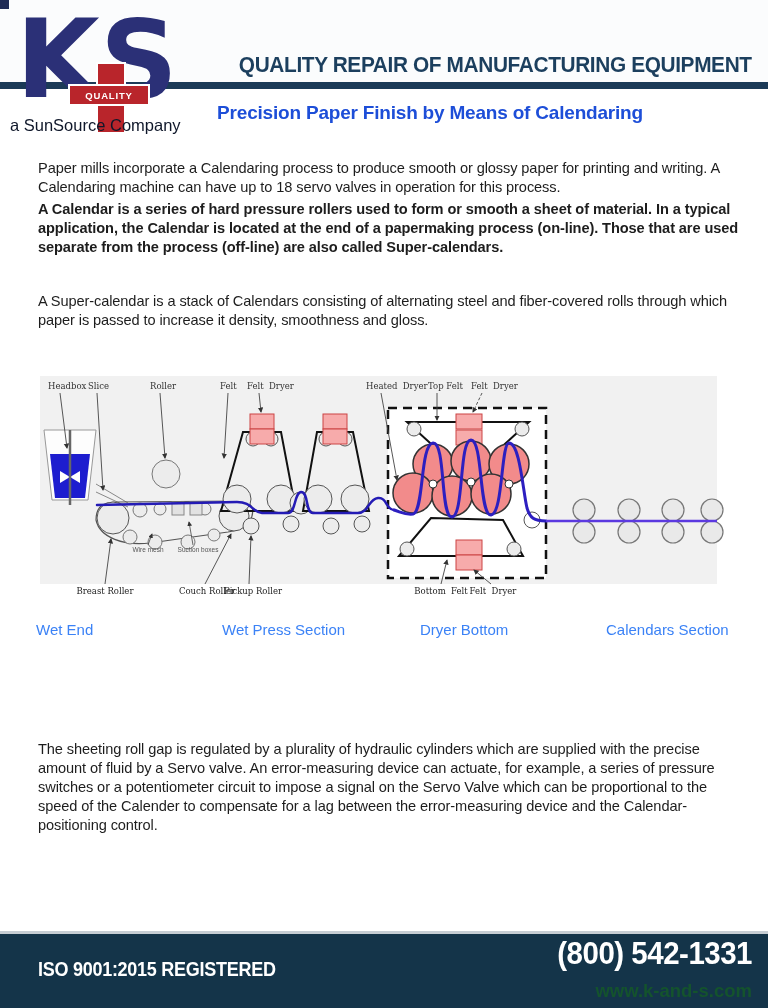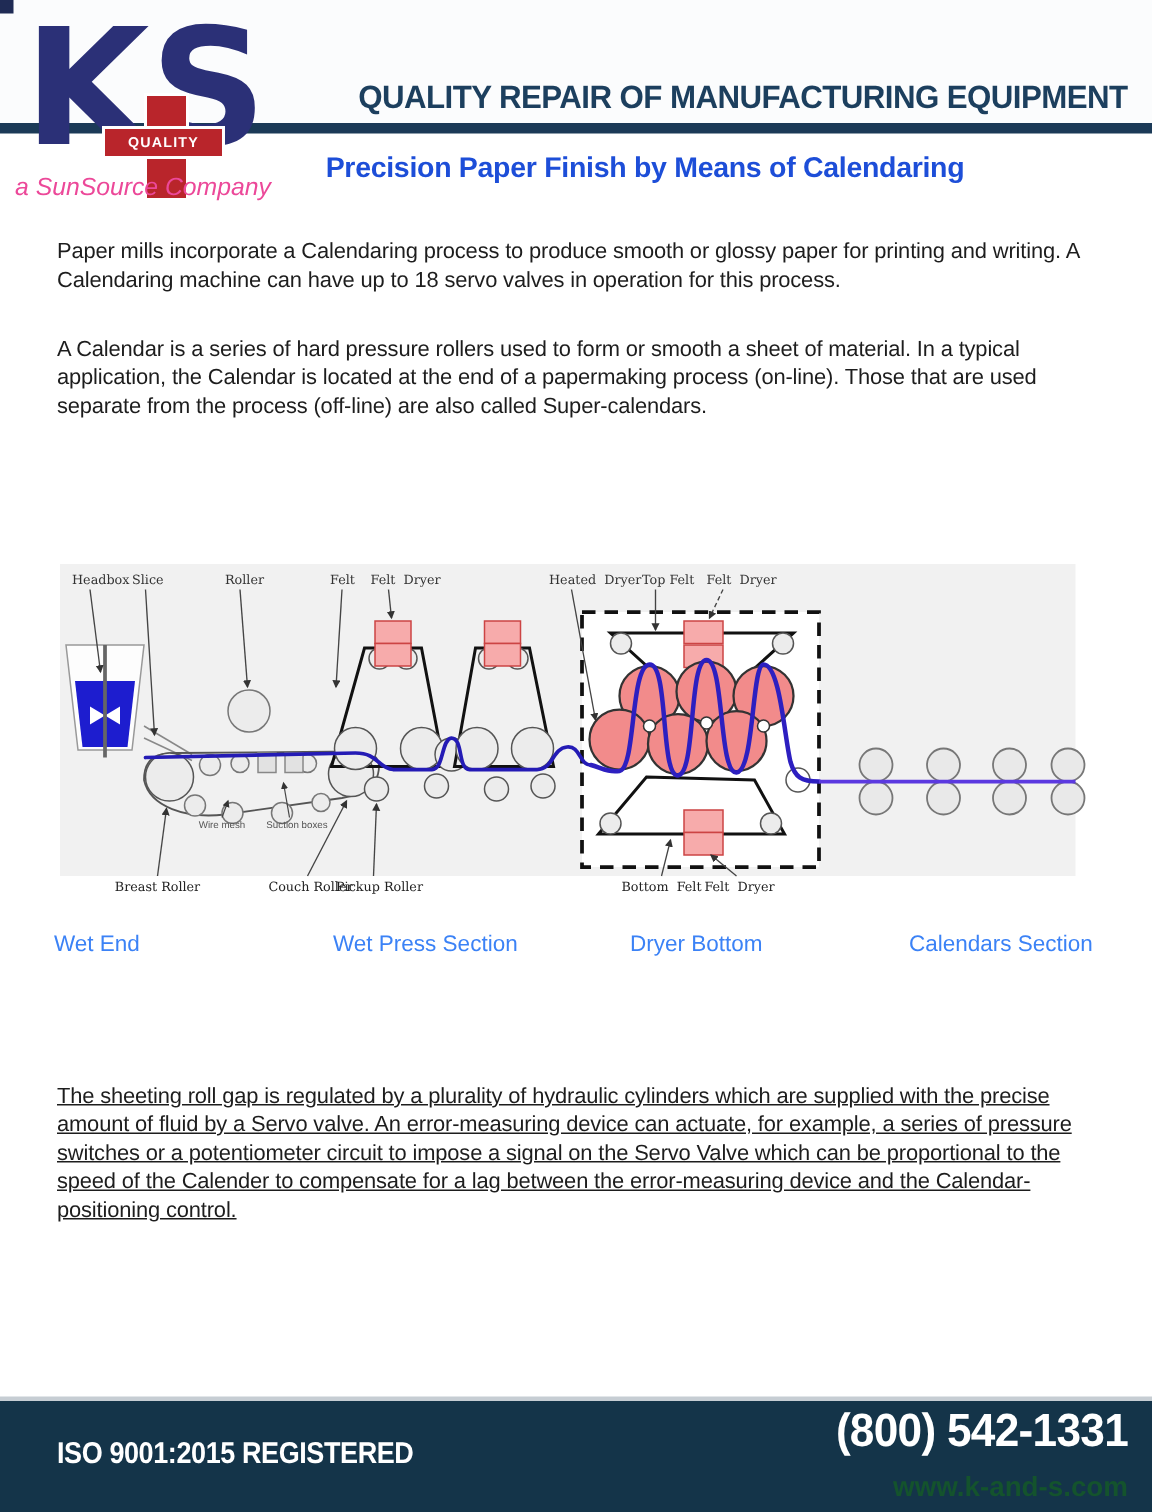--- a/index.html
+++ b/index.html
@@ -17,26 +17,26 @@
   .logo{position:absolute;left:10px;top:14px;width:180px;height:128px;z-index:5;}
   .logo .ltr{position:absolute;font-family:"DejaVu Sans",sans-serif;font-weight:800;
              font-size:108px;line-height:100px;color:#2b3077;}
   .logo .k{left:6px;top:-4px;}
   .logo .s{left:90px;top:-4px;}
   .plus-v{position:absolute;left:86px;top:48px;width:26px;height:68px;background:#b9252b;
           border:2px solid #fff;z-index:6;}
   .plus-h{position:absolute;left:58px;top:70px;width:78px;height:18px;background:#b9252b;
           border:2px solid #fff;z-index:7;display:flex;align-items:center;justify-content:center;
           color:#fff;font-size:9.5px;font-weight:bold;letter-spacing:0.8px;}
-  .tagline{position:absolute;left:0px;top:102px;width:180px;font-style:italic;
-           font-size:16.5px;color:#ec4899;z-index:6;}
+  .tagline{position:absolute;left:0px;top:102px;width:180px;
+           font-size:16.5px;color:#0f172a;z-index:6;}
   
   .para{position:absolute;left:38px;width:702px;font-size:14.6px;line-height:19px;
         color:#1d1d1d;letter-spacing:-0.1px;}
-  .p1{top:159px;} .p2{top:224px;} .p3{top:292px;} .p4{top:722px;width:698px;text-decoration:underline;}
+  .p1{top:159px;} .p2{top:200px;font-weight:bold;} .p3{top:292px;} .p4{top:740px;width:698px;}
   
   .diagram{position:absolute;left:0;top:372px;width:768px;height:240px;}
   svg text{white-space:pre;}
   .sec-label{position:absolute;top:621px;font-size:15px;color:#3b82f6;white-space:nowrap;}
   .sec1{left:36px;} .sec2{left:222px;} .sec3{left:420px;}
   .sec4{left:606px;width:158px;overflow:hidden;}
   
   .footer-line{position:absolute;left:0;top:931px;width:768px;height:3px;background:#c6cdd3;}
   .footer{position:absolute;left:0;top:934px;width:768px;height:74px;background:#143449;}
   .iso{position:absolute;left:38px;top:958px;color:#fff;font-size:20px;font-weight:bold;
@@ -60,20 +60,21 @@
     <div class="plus-v"></div>
     <div class="plus-h">QUALITY</div>
     <div class="tagline">a SunSource Company</div>
   </div>
 
   <div class="banner">QUALITY REPAIR OF MANUFACTURING EQUIPMENT</div>
   <div class="page-title">Precision Paper Finish by Means of Calendaring</div>
 
   <div class="para p1">Paper mills incorporate a Calendaring process to produce smooth or glossy paper for printing and writing. A Calendaring machine can have up to 18 servo valves in operation for this process.</div>
   <div class="para p2">A Calendar is a series of hard pressure rollers used to form or smooth a sheet of material. In a typical application,  the Calendar is located at the end of a papermaking process (on-line). Those that are used separate from the process (off-line) are also called Super-calendars.</div>
+  <div class="para p3">A Super-calendar  is a stack of Calendars consisting of alternating steel and fiber-covered  rolls through which paper is passed to increase it density, smoothness and gloss.</div>
 
   <svg class="diagram" viewBox="0 0 768 240" width="768" height="240">
     <defs>
       <marker id="arw" markerWidth="7" markerHeight="7" refX="5" refY="3" orient="auto">
         <path d="M0,0 L6,3 L0,6 Z" fill="#333"></path>
       </marker>
     </defs>
 
     <rect x="40" y="4" width="677" height="208" fill="#f1f1f1"></rect>
 

